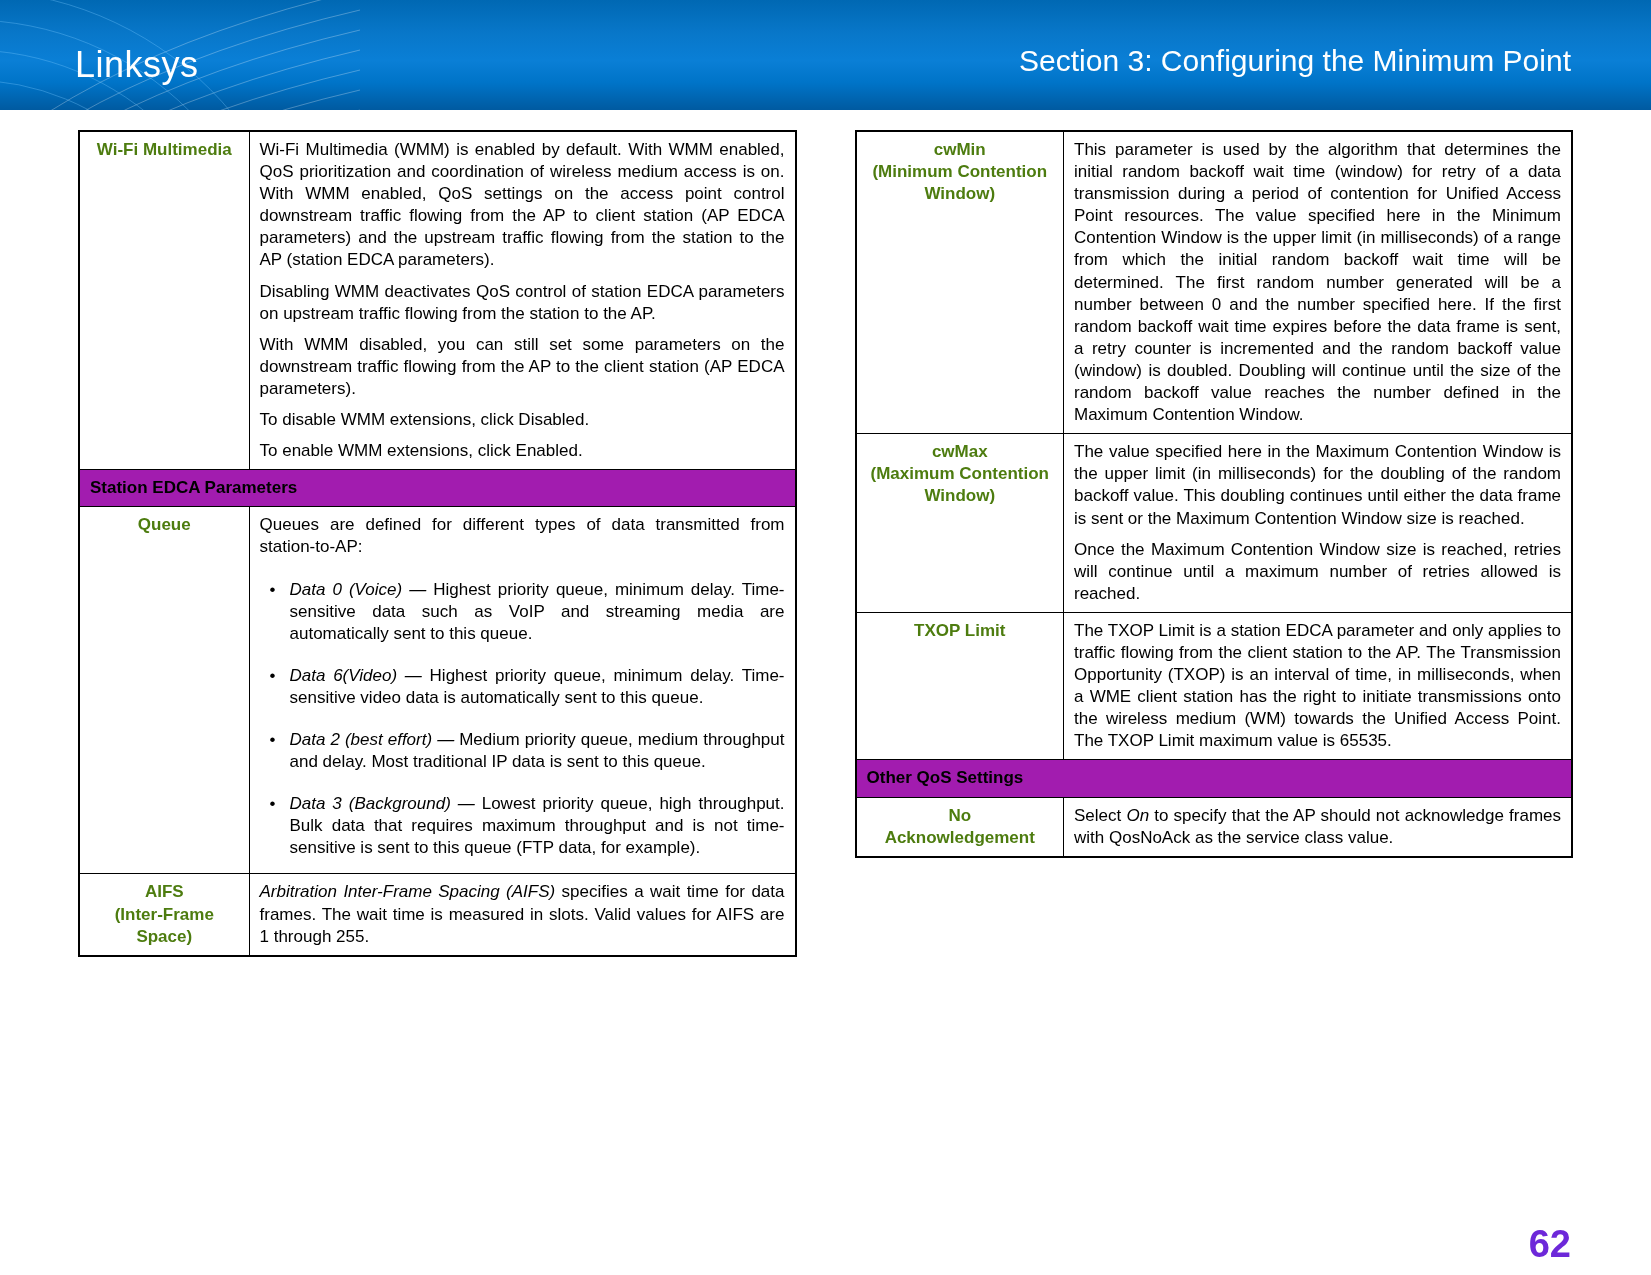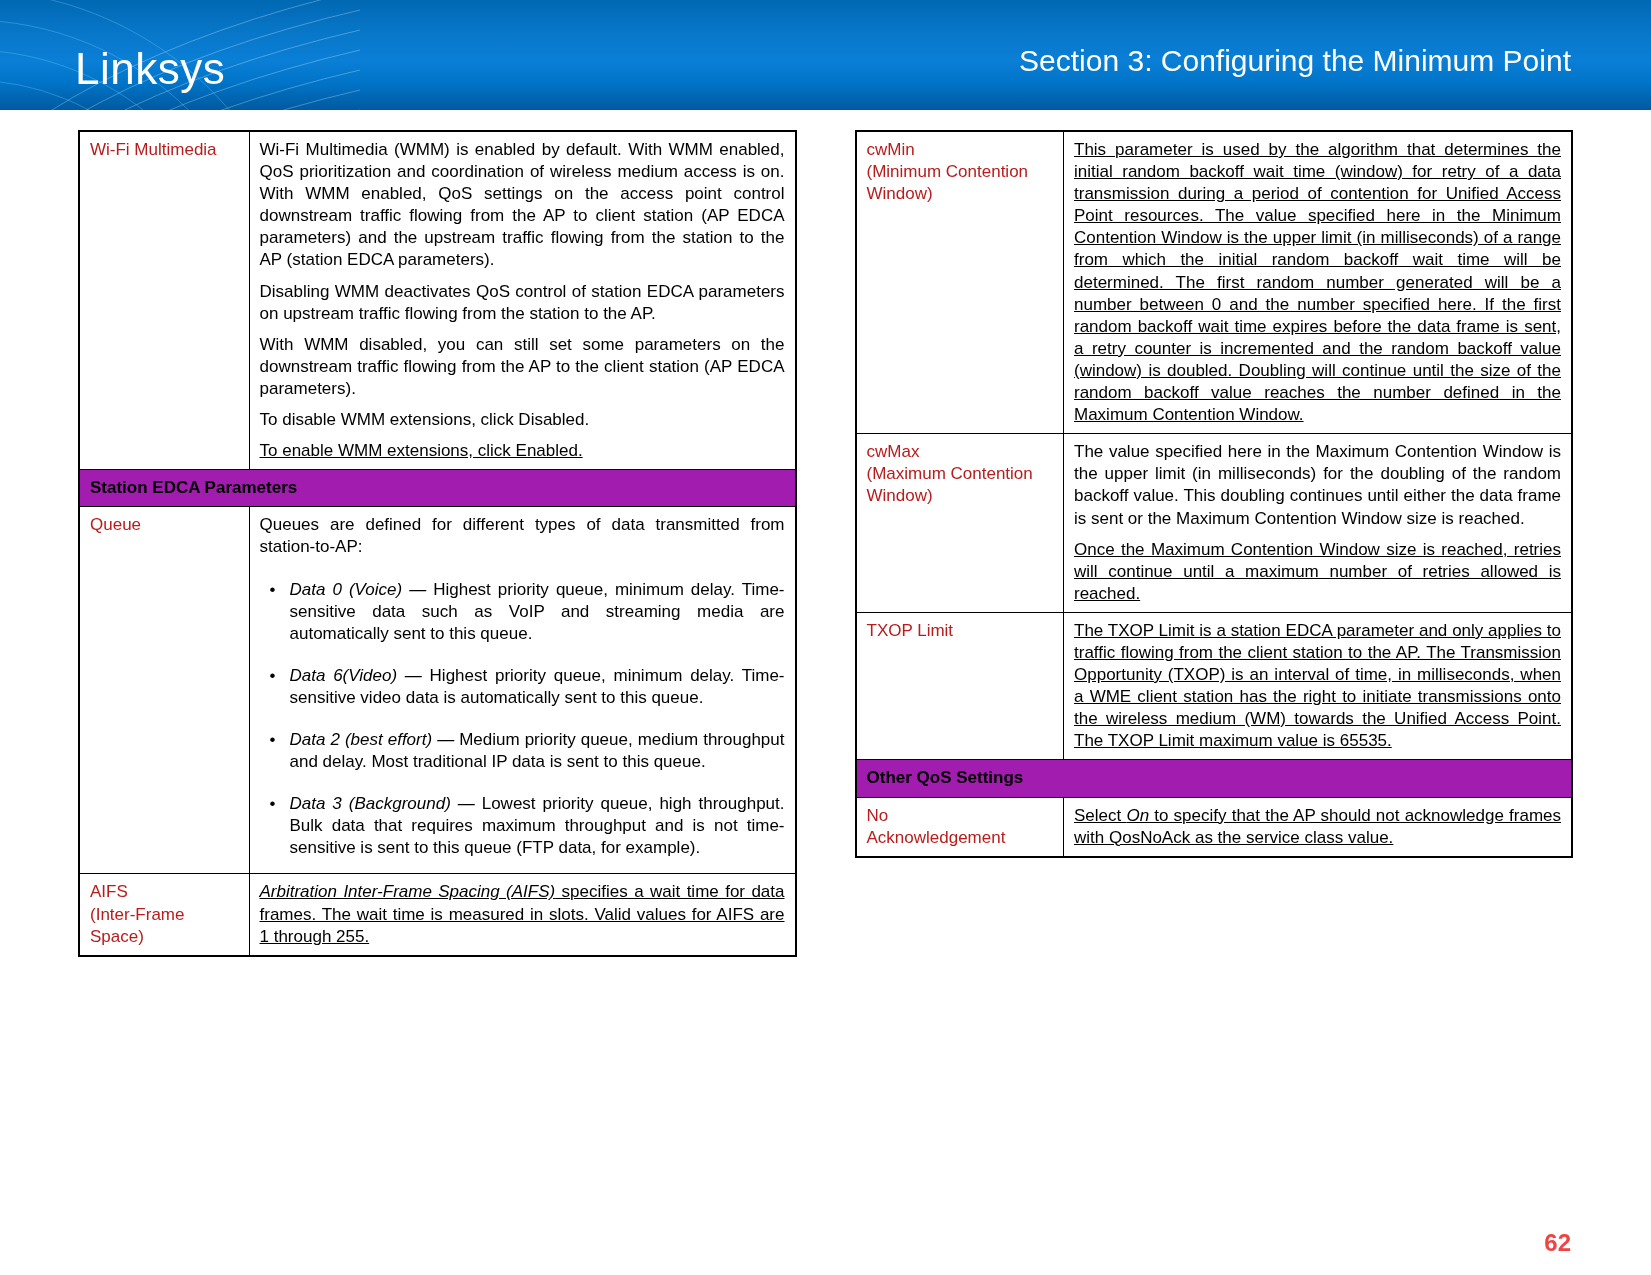--- a/index.html
+++ b/index.html
@@ -24,21 +24,21 @@
       top: -60px;
       width: 420px;
       height: 420px;
       pointer-events: none;
     }
     .brand {
       position: absolute;
       left: 75px;
       top: 44px;
       color: white;
-      font-size: 44px;
+      font-size: 36px;
       font-weight: 400;
       letter-spacing: 0.5px;
     }
     .section-title {
       position: absolute;
       right: 80px;
       top: 44px;
       color: white;
       font-size: 30px;
       font-weight: 400;
@@ -64,30 +64,31 @@
       line-height: 1.3;
     }
     table.param td, table.param th {
       border: 1px solid #000;
       padding: 7px 10px 7px 10px;
       vertical-align: top;
       text-align: left;
     }
     table.param .label-cell {
       width: 170px;
-      font-weight: 400;
-      color: #b91c1c;
+      font-weight: 700;
+      color: #4d7c0f;
+      text-align: center;
     }
     .col2 table.param .label-cell { width: 208px; }
     table.param .section-row {
       font-weight: 700;
       background: #a21caf;
     }
     .desc-cell p { margin-bottom: 9px; text-align: justify; }
-    .desc-cell p:last-child { margin-bottom: 0; text-decoration: underline; }
+    .desc-cell p:last-child { margin-bottom: 0; }
     ul.bullets {
       list-style: none;
       padding-left: 6px;
       margin-top: 4px;
     }
     ul.bullets li {
       position: relative;
       padding-left: 24px;
       margin-bottom: 7px;
       text-align: justify;
@@ -97,24 +98,24 @@
       content: "•";
       position: absolute;
       left: 4px;
       top: 0;
       font-size: 17px;
     }
     .em { font-style: italic; }
     .page-num {
       position: absolute;
       right: 80px;
-      bottom: 18px;
-      font-size: 24px;
+      bottom: 9px;
+      font-size: 38px;
       font-weight: 700;
-      color: #ef4444;
+      color: #6d28d9;
     }
   </style>
 </head>
 <body>
 
 <div class="banner">
   <svg class="banner-swirl" viewBox="0 0 420 420">
     <g fill="none" stroke="rgba(255,255,255,0.28)" stroke-width="1">
       <path d="M-20,420 Q120,260 420,190"></path>
       <path d="M-20,400 Q120,240 420,170"></path>

